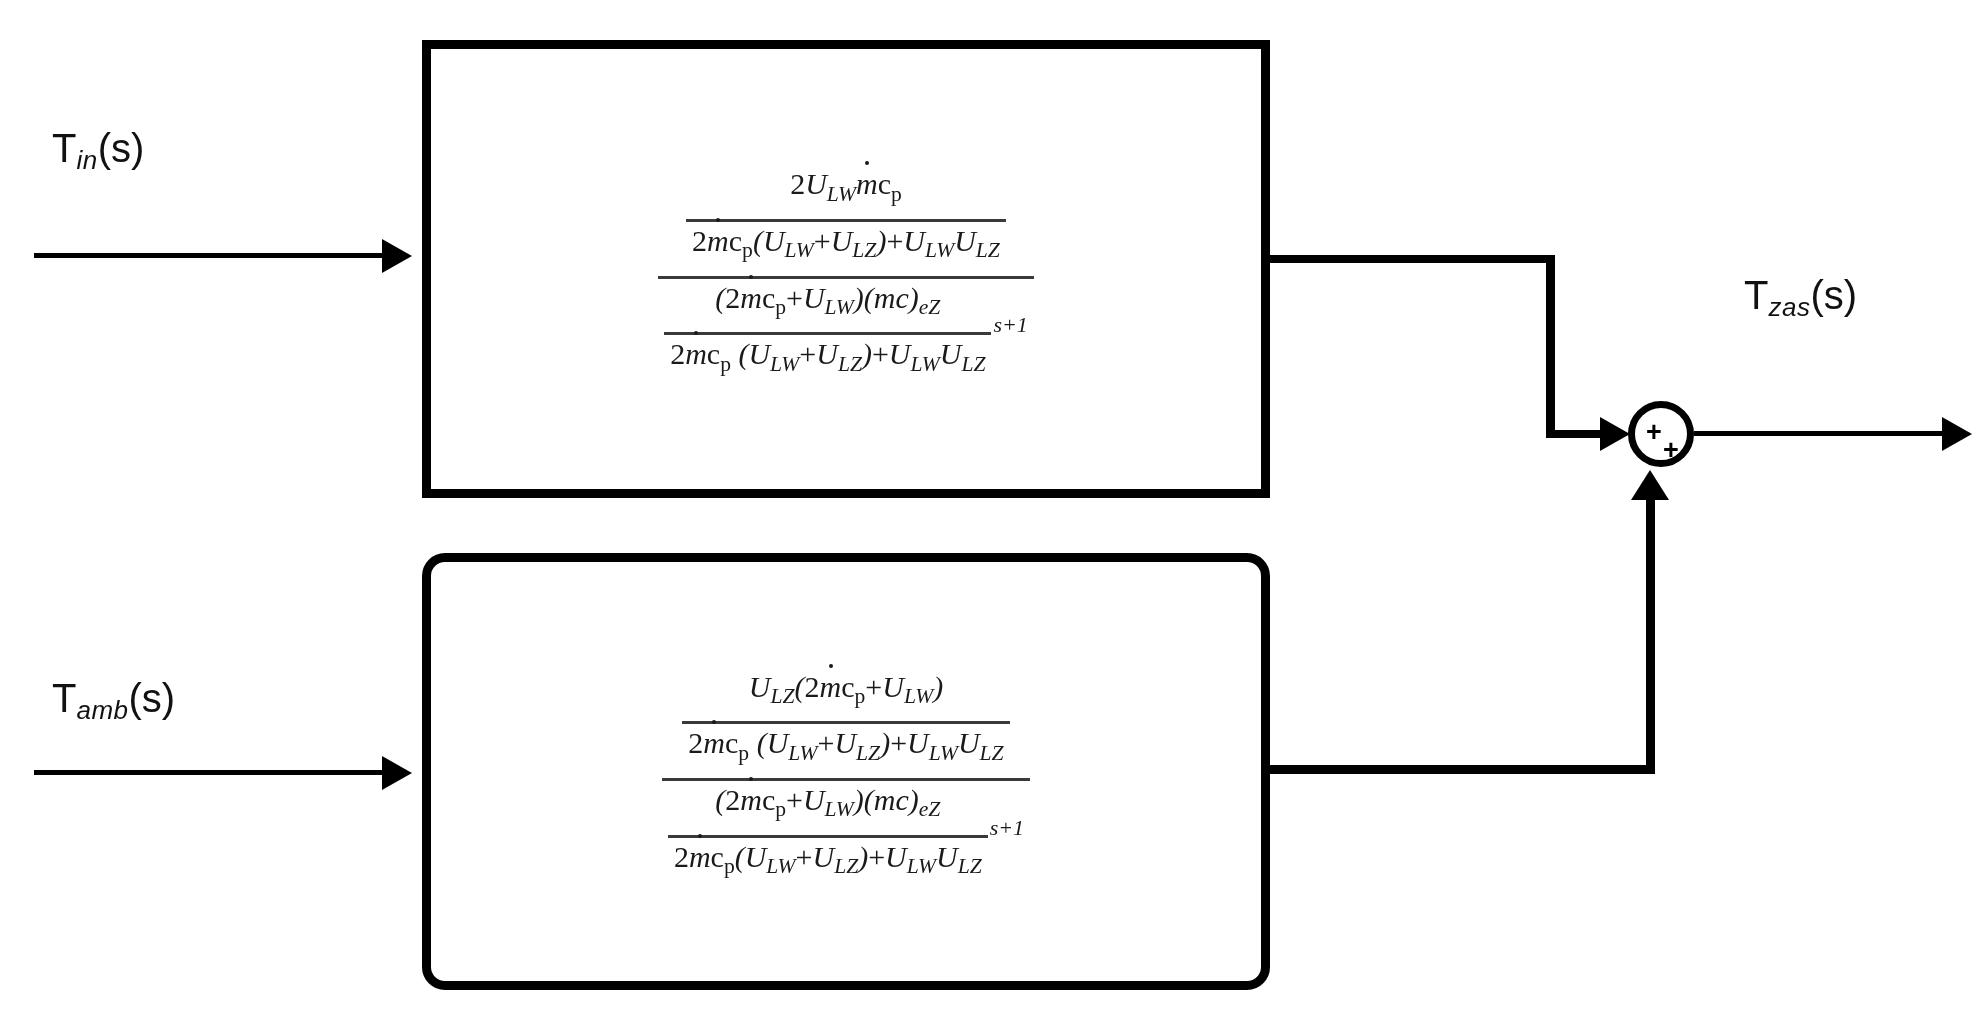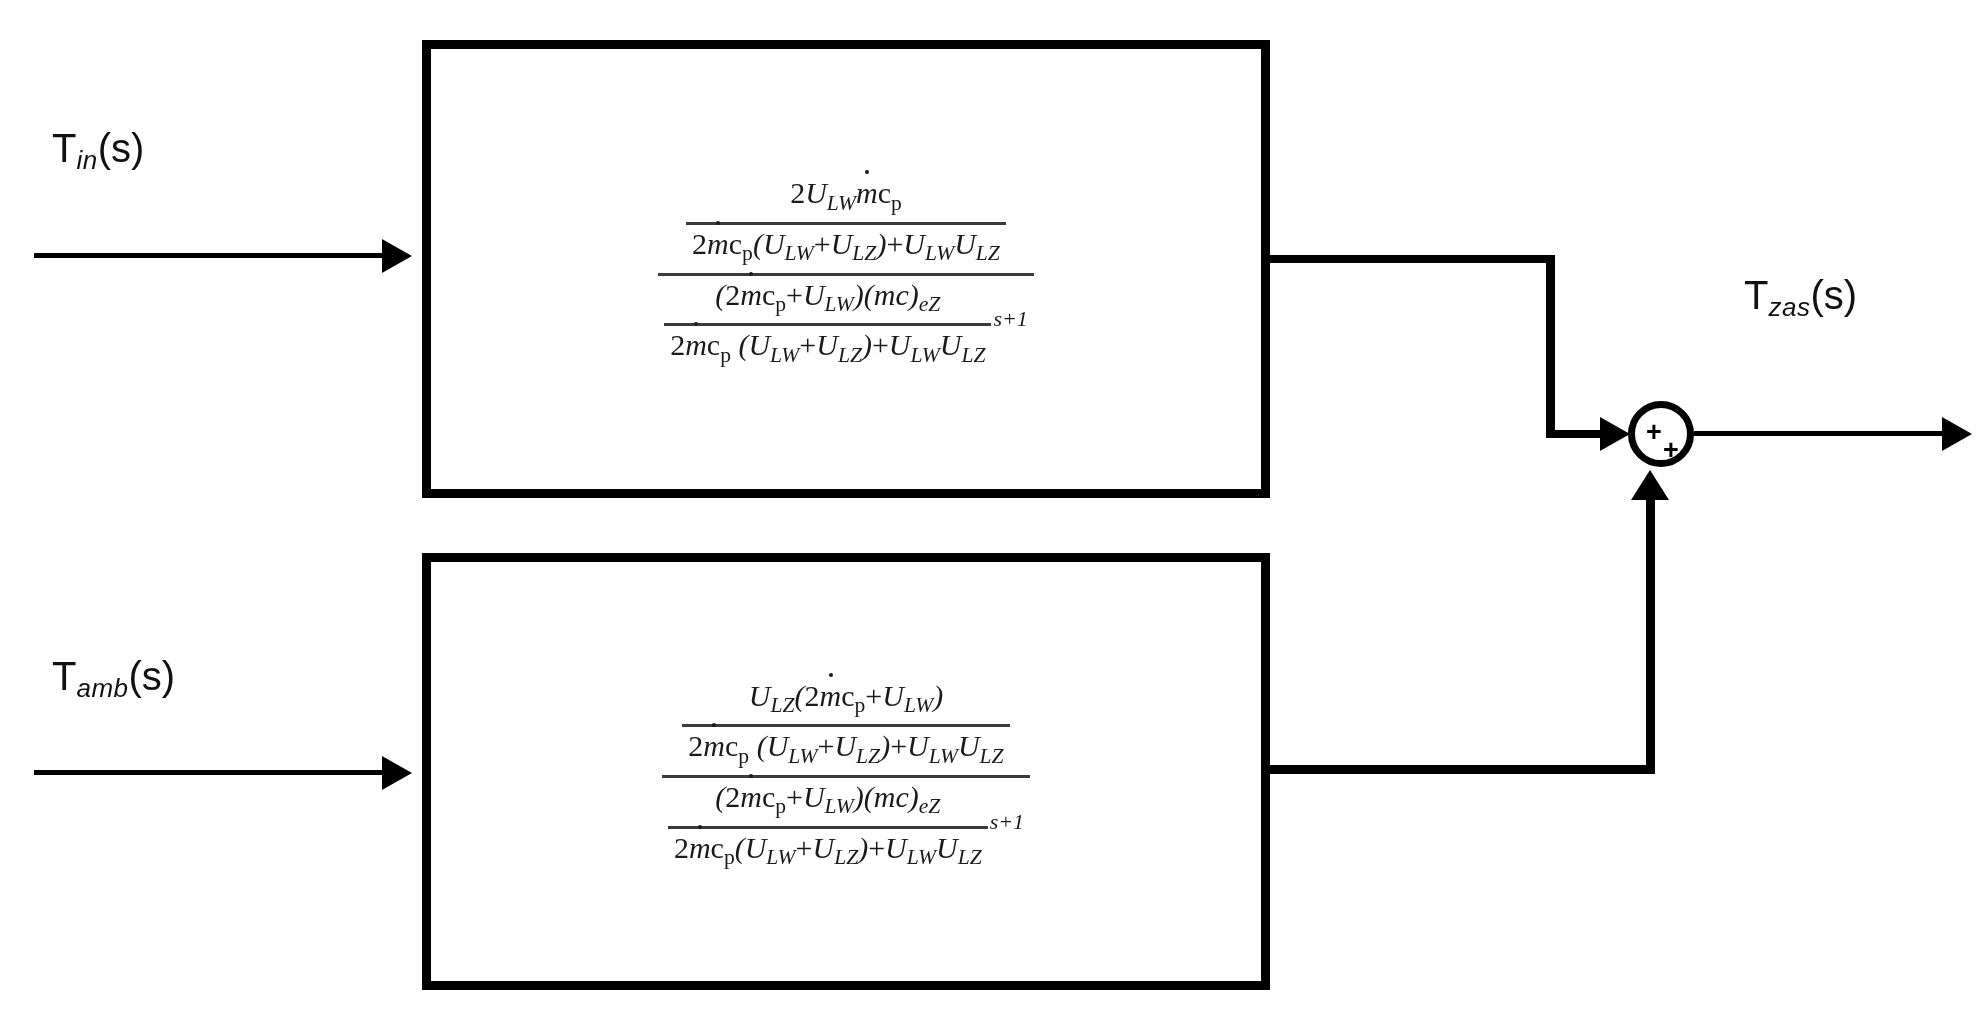--- a/index.html
+++ b/index.html
@@ -86,21 +86,21 @@
     white-space:nowrap;
   }
   .frac{
     display:inline-flex;
     flex-direction:column;
     align-items:center;
     justify-content:center;
     vertical-align:middle;
     text-align:center;
   }
-  .frac > .num{padding:0 6px 12px 6px;}
+  .frac > .num{padding:0 6px 18px 6px;}
   .frac > .den{padding:2px 6px 0 6px;}
   .frac > .bar{
     width:100%;
     height:3px;
     background:#3a3a3a;
   }
   .outerfrac{font-size:31px;}
   .innerfrac{font-size:30px;}
   .trailing{
     display:inline-block;
@@ -196,28 +196,28 @@
     <span class="plus" style="left:11px;top:11px;position:absolute;">+</span>
     <span class="plus" style="left:28px;top:29px;position:absolute;">+</span>
   </div>
 
   <div class="siglabel" style="left:1744px;top:275px;">
     <span>T</span><span class="sub">zas</span><span>(s)</span>
   </div>
   <div class="wire-h wire-thin" style="left:1694px;top:431px;width:252px;"></div>
   <div class="arrow-r" style="left:1942px;top:417px;"></div>
 
-  <div class="siglabel" style="left:52px;top:656px;">
+  <div class="siglabel" style="left:52px;top:678px;">
     <span>T</span><span class="sub">amb</span><span>(s)</span>
   </div>
 
   <div class="wire-h wire-thin" style="left:34px;top:770px;width:352px;"></div>
   <div class="arrow-r" style="left:382px;top:756px;"></div>
 
-  <div class="tfblock" style="left:422px;top:553px;width:848px;height:437px;">
+  <div class="tfblock" style="left:422px;top:553px;width:848px;height:437px;border-radius:23px;">
 
     <div class="eqwrap">
       <span class="math outerfrac frac">
 
         <span class="num">
           <span class="frac innerfrac">
             <span class="num">
               <span class="it">U</span><span class="sub">LZ</span><span class="it">(</span><span class="up">2</span><span class="dotted it">m</span><span class="up">c</span><span class="subup">p</span><span class="up">+</span><span class="it">U</span><span class="sub">LW</span><span class="it">)</span>
             </span>
             <span class="bar"></span>

